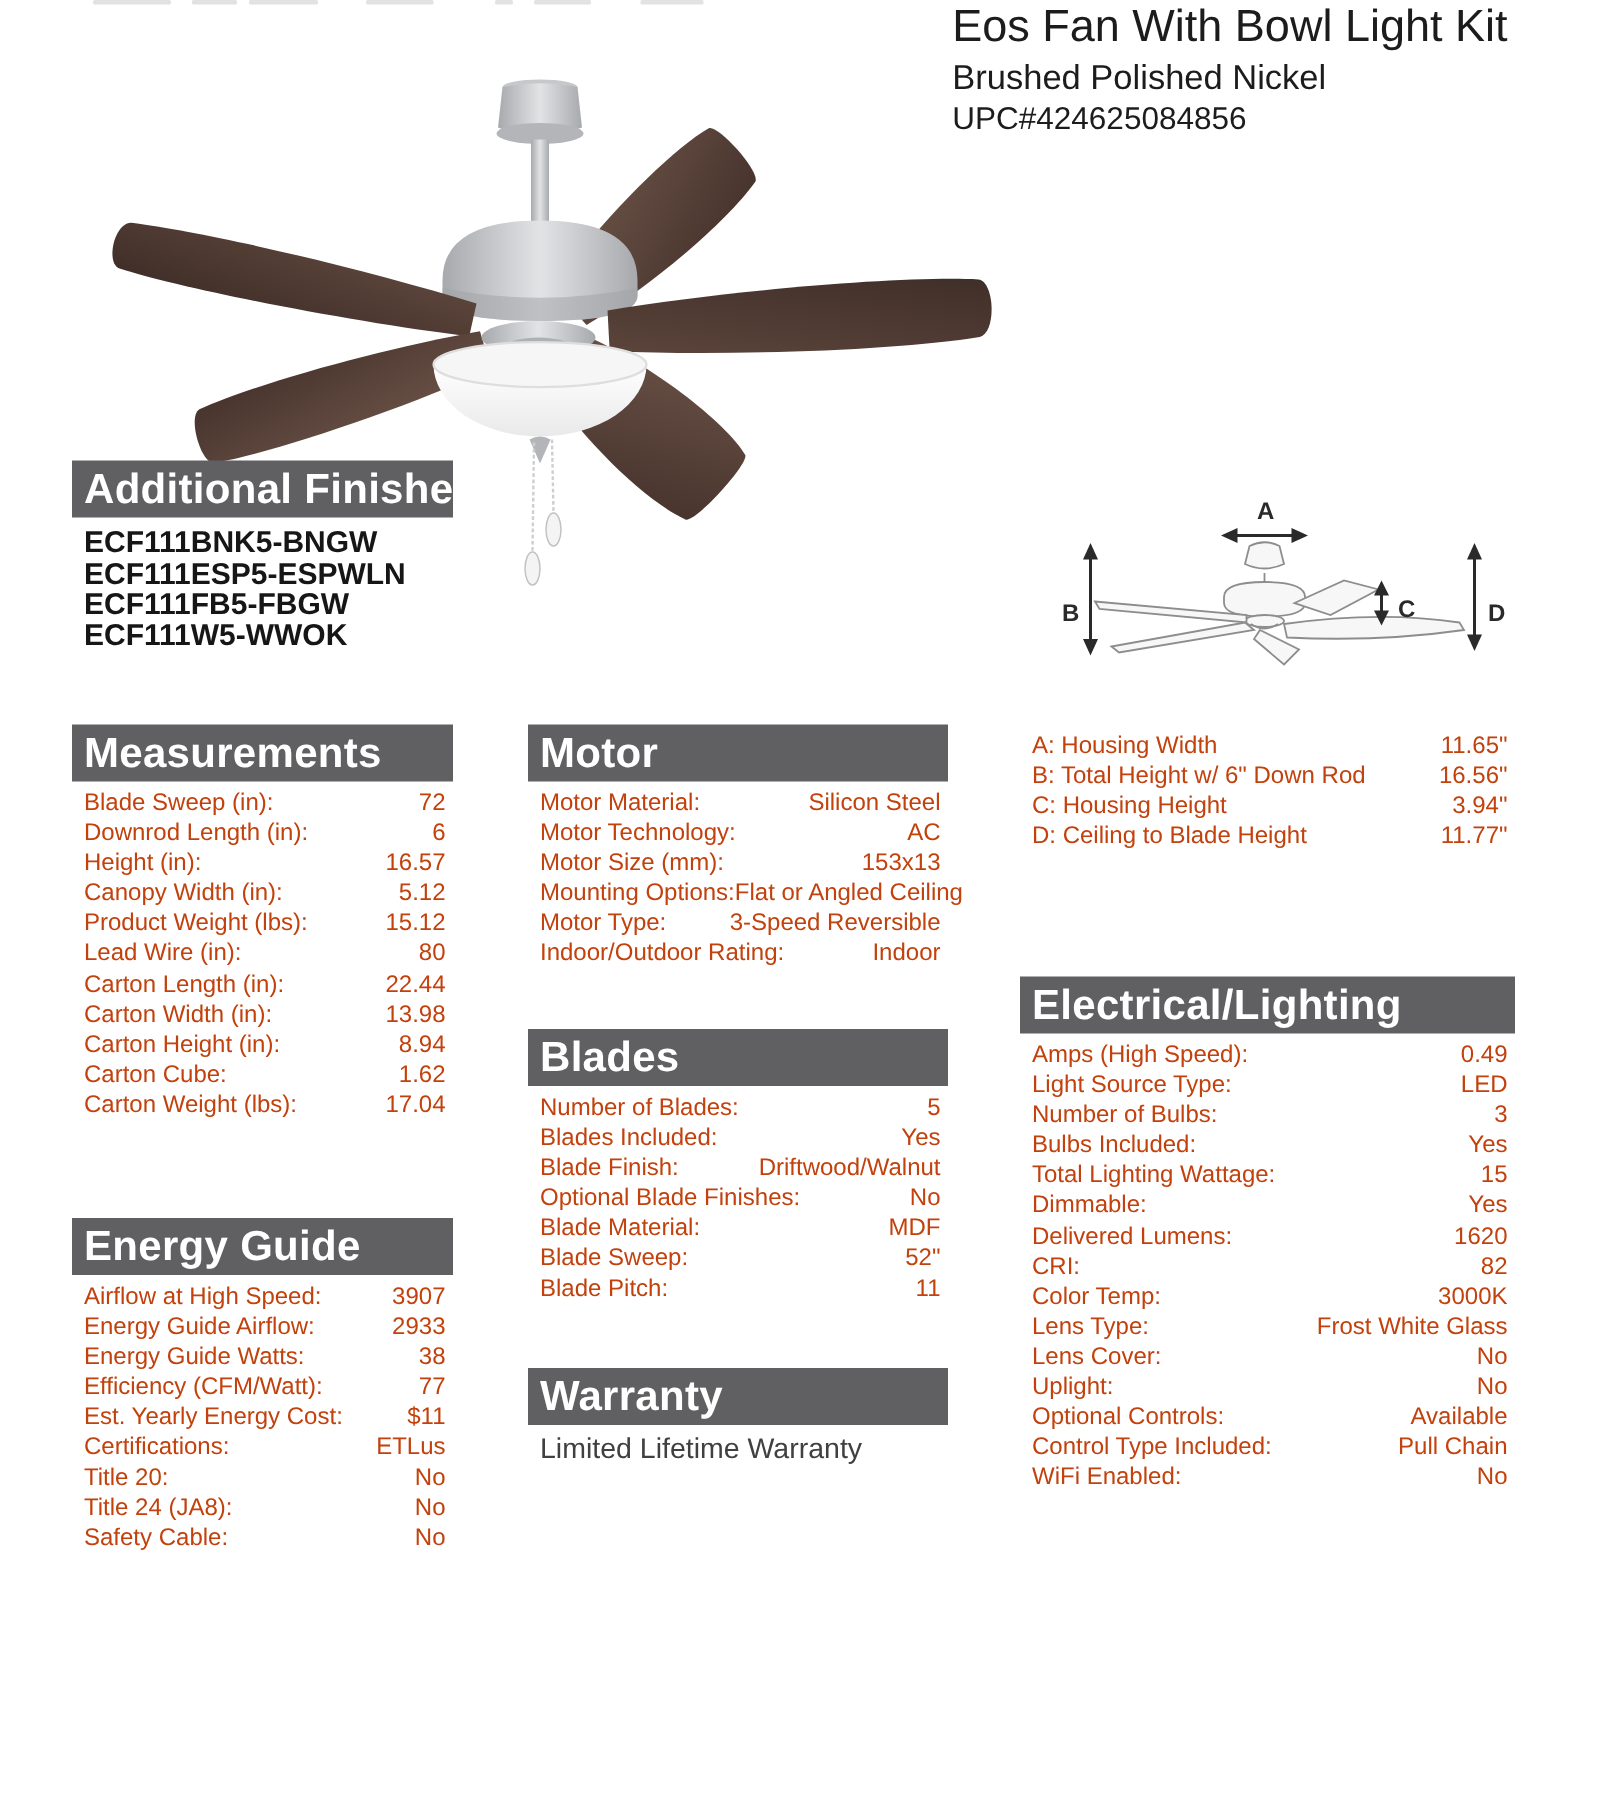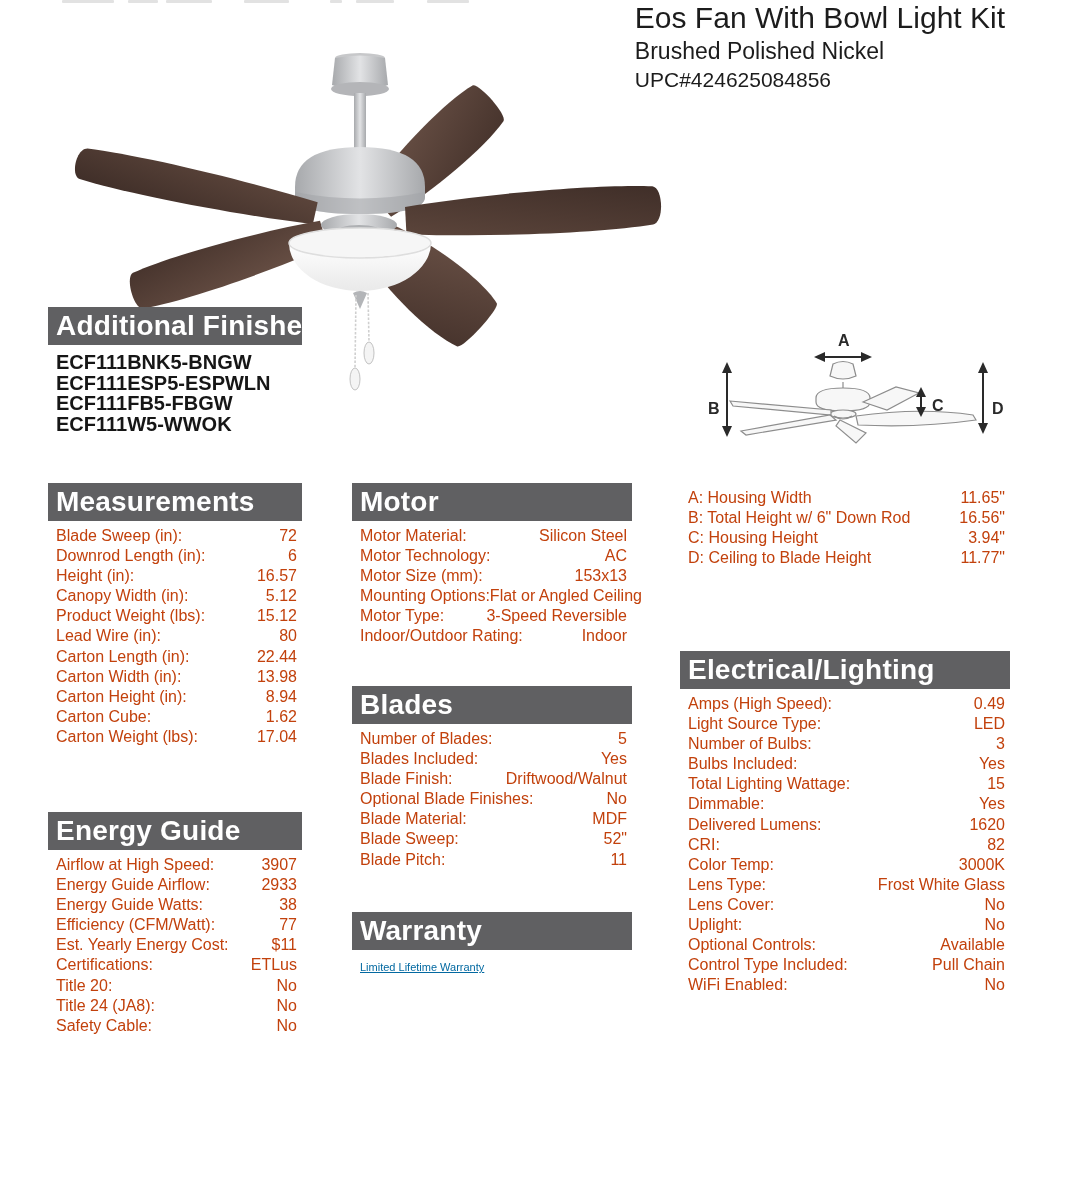--- a/index.html
+++ b/index.html
@@ -29,21 +29,21 @@
   .spec-rows{margin-top:5px;}
   .spec-row{
     display:flex;justify-content:space-between;align-items:baseline;
     font-size:16px;line-height:20.1px;color:#c2410c;
     padding:0 5px 0 8px;white-space:nowrap;
   }
   .spec-row .lbl{text-align:left;}
   .spec-row .val{text-align:right;}
   .models{margin-top:7px;padding-left:8px;font-weight:bold;font-size:20px;line-height:20.5px;color:#161616;}
   .models .model-line{white-space:nowrap;}
-  .warranty-note{margin-top:7px;padding-left:8px;font-size:11px;line-height:20px;color:#0369a1;text-decoration:underline;}
+  .warranty-note{margin-top:7px;padding-left:8px;font-size:19px;line-height:20px;color:#404040;}
   svg text{font-family:"Liberation Sans","DejaVu Sans",sans-serif;}
 </style>
 </head>
 <body>
 
 <div>
   <div class="frag" style="left:62px;width:52px;"></div>
   <div class="frag" style="left:128px;width:30px;"></div>
   <div class="frag" style="left:166px;width:46px;"></div>
   <div class="frag" style="left:244px;width:45px;"></div>

